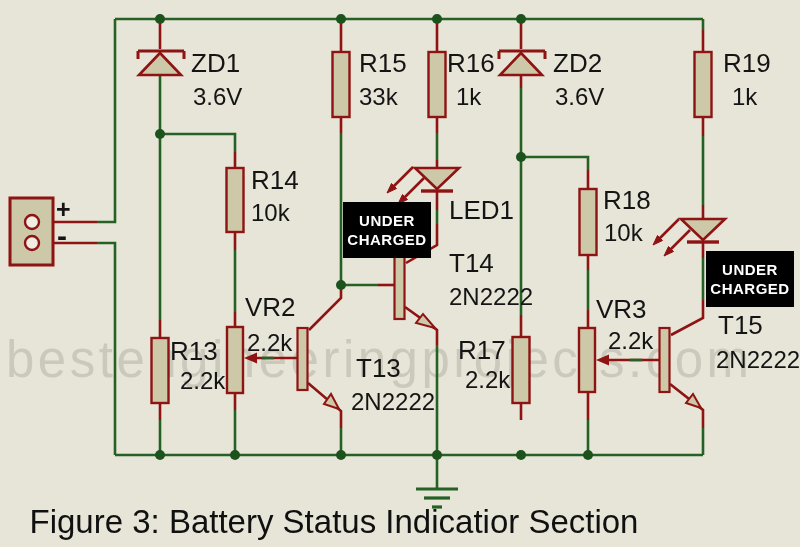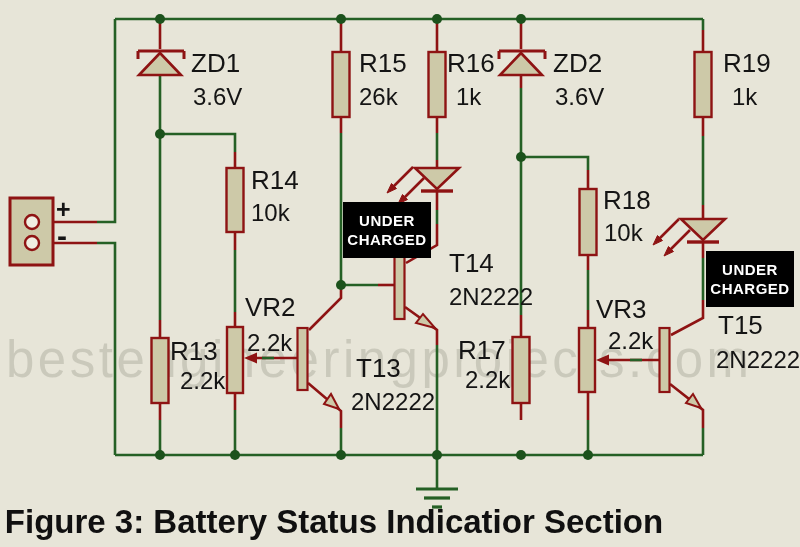--- a/index.html
+++ b/index.html
@@ -10,21 +10,21 @@
   .ref{font-size:26px;}
   .val{font-size:24px;}
   .sign{font-weight:bold;}
   .tag{position:absolute;background:#000000;color:#ffffff;width:88px;height:56px;
        text-align:center;font-size:15px;font-weight:bold;letter-spacing:.5px;
        display:flex;flex-direction:column;justify-content:center;gap:1px;}
   .tag span{display:block;line-height:18px;}
   #watermark{position:absolute;left:6px;top:330px;width:794px;font-size:51px;
              letter-spacing:3.5px;color:rgba(88,88,76,0.20);pointer-events:none;}
   #caption{position:absolute;left:0;top:503px;width:668px;text-align:center;
-           font-size:33px;color:#101010;font-weight:bold;}
+           font-size:33px;color:#101010;}
 </style>
 </head>
 <body>
 
 <div id="stage">
 
   <div id="watermark">bestengineeringprojects.com</div>
 
   <svg id="schem" width="800" height="547" viewBox="0 0 800 547">
 
@@ -183,35 +183,36 @@
         <circle cx="588" cy="455" r="5"></circle>
     </g>
   </svg>
 
   <div class="lbl sign" style="left:56px;top:196px;font-size:25px">+</div>
   <div class="lbl sign" style="left:57px;top:220px;font-size:30px">-</div>
 
   <div class="lbl ref" style="left:191px;top:50px">ZD1</div>
   <div class="lbl val" style="left:193px;top:84px">3.6V</div>
   <div class="lbl ref" style="left:359px;top:50px">R15</div>
-  <div class="lbl val" style="left:359px;top:84px">26k</div>
+  <div class="lbl val" style="left:359px;top:84px">33k</div>
   <div class="lbl ref" style="left:447px;top:50px">R16</div>
   <div class="lbl val" style="left:456px;top:84px">1k</div>
   <div class="lbl ref" style="left:553px;top:50px">ZD2</div>
   <div class="lbl val" style="left:555px;top:84px">3.6V</div>
   <div class="lbl ref" style="left:723px;top:50px">R19</div>
   <div class="lbl val" style="left:732px;top:84px">1k</div>
 
   <div class="lbl ref" style="left:251px;top:167px">R14</div>
   <div class="lbl val" style="left:251px;top:200px">10k</div>
   <div class="lbl ref" style="left:245px;top:294px">VR2</div>
   <div class="lbl val" style="left:247px;top:330px">2.2k</div>
   <div class="lbl ref" style="left:170px;top:338px">R13</div>
   <div class="lbl val" style="left:180px;top:368px">2.2k</div>
 
+  <div class="lbl ref" style="left:449px;top:197px">LED1</div>
   <div class="lbl ref" style="left:449px;top:250px">T14</div>
   <div class="lbl val" style="left:449px;top:284px">2N2222</div>
   <div class="lbl ref" style="left:356px;top:355px">T13</div>
   <div class="lbl val" style="left:351px;top:389px">2N2222</div>
   <div class="lbl ref" style="left:458px;top:337px">R17</div>
   <div class="lbl val" style="left:465px;top:367px">2.2k</div>
 
   <div class="lbl ref" style="left:603px;top:187px">R18</div>
   <div class="lbl val" style="left:604px;top:220px">10k</div>
   <div class="lbl ref" style="left:596px;top:296px">VR3</div>

